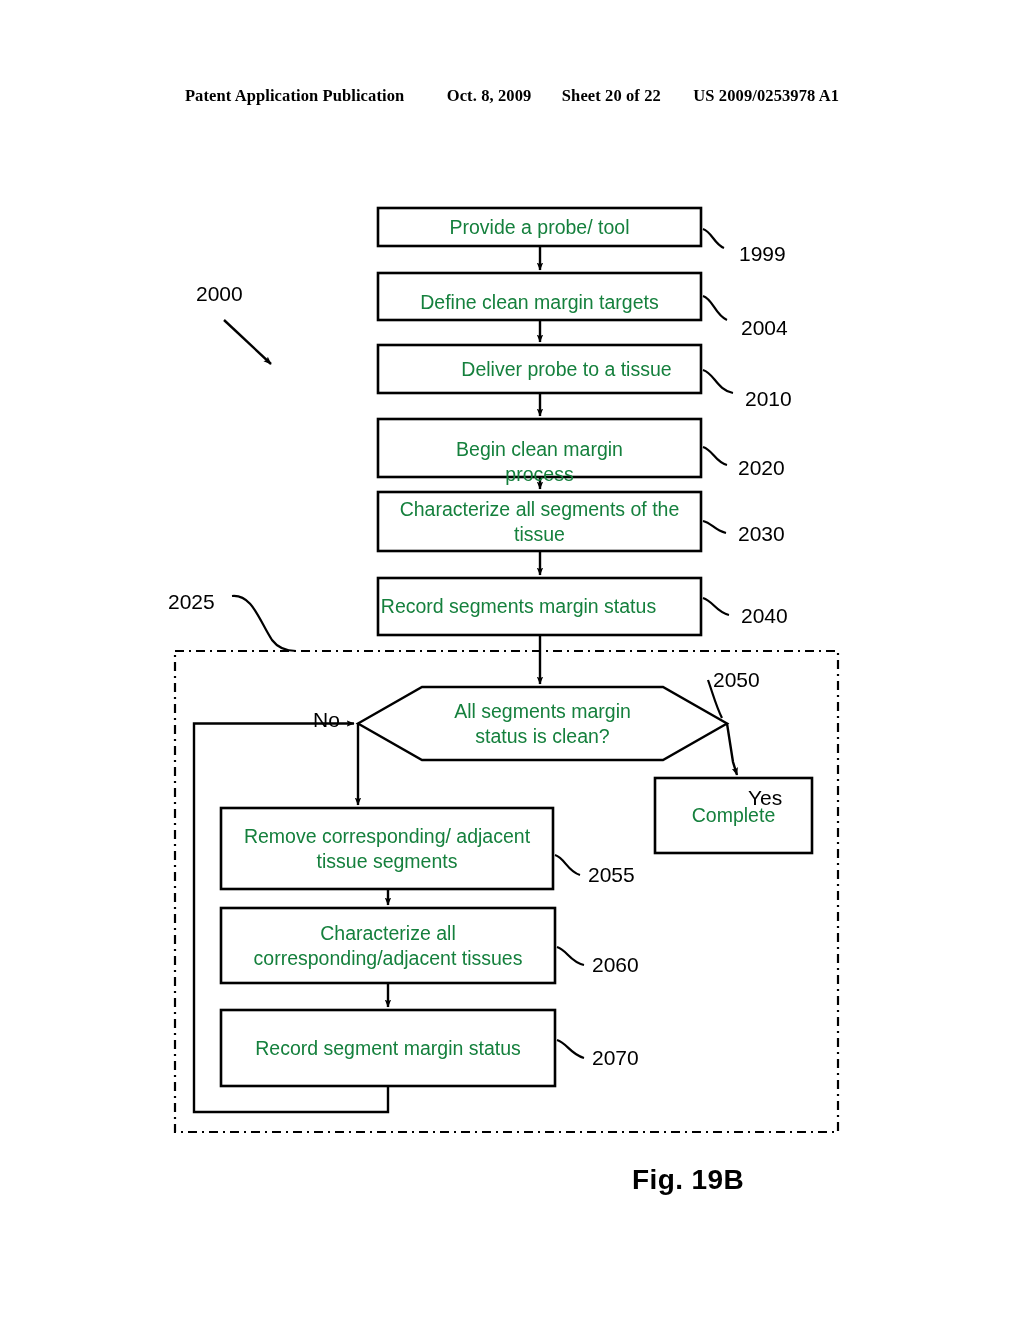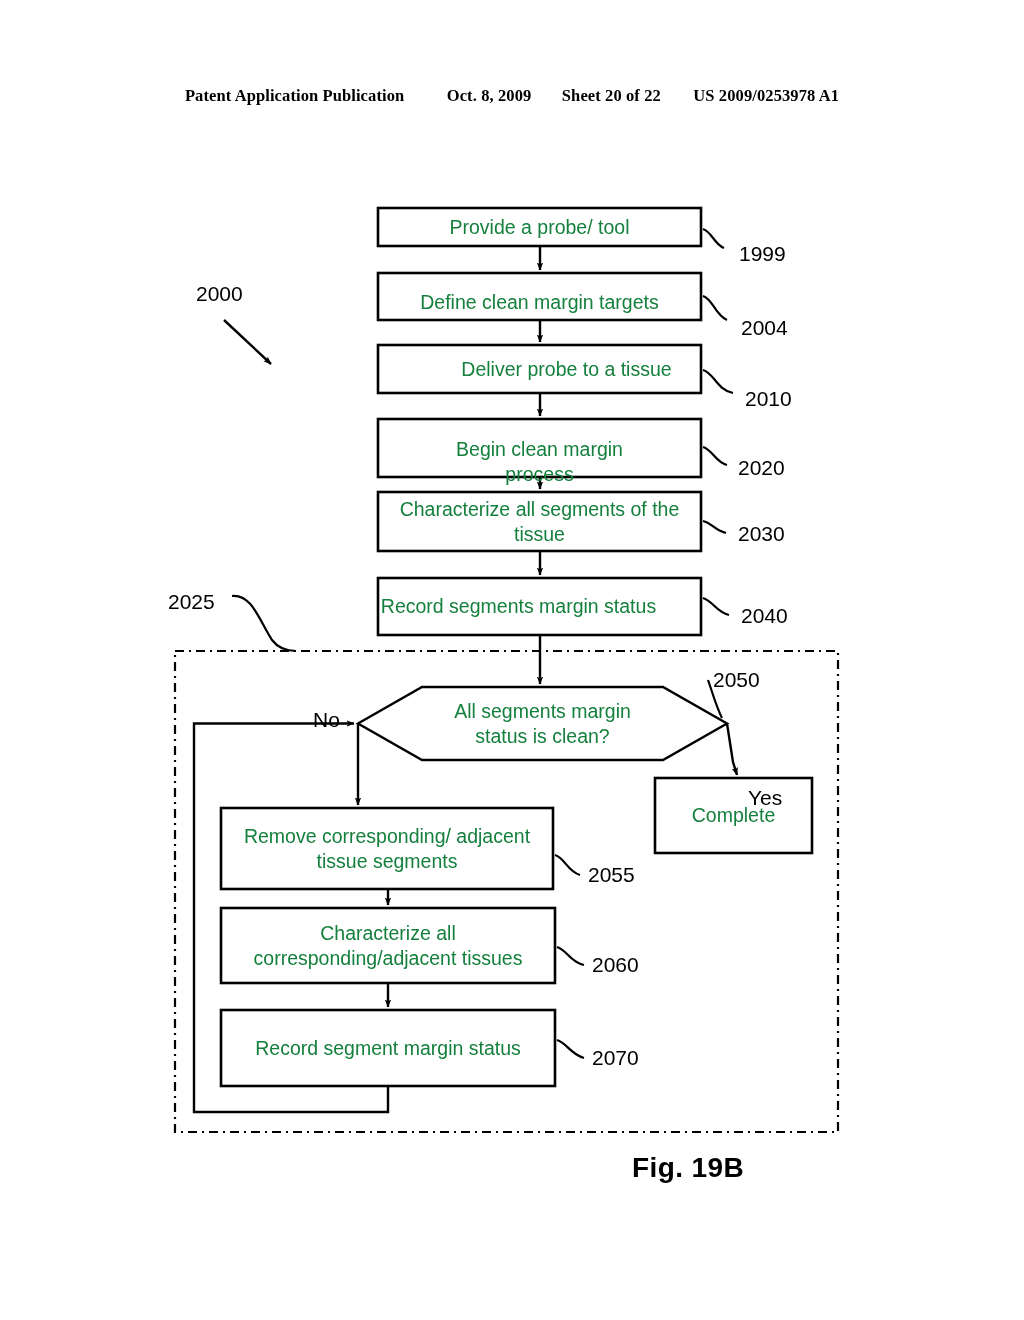--- a/index.html
+++ b/index.html
@@ -78,20 +78,21 @@
     white-space: nowrap;
   }
   .figcaption {
     position: absolute;
     font-family: "Liberation Sans", sans-serif;
     font-weight: bold;
     font-size: 28px;
     letter-spacing: 0.4px;
     color: #000;
     white-space: nowrap;
+    margin-top: 12px;
   }
 </style>
 </head>
 <body>
 
 <div id="page">
 
   <div class="pub-header">
     <span class="seg">Patent Application Publication</span>
     <span class="gap-lg"></span>

